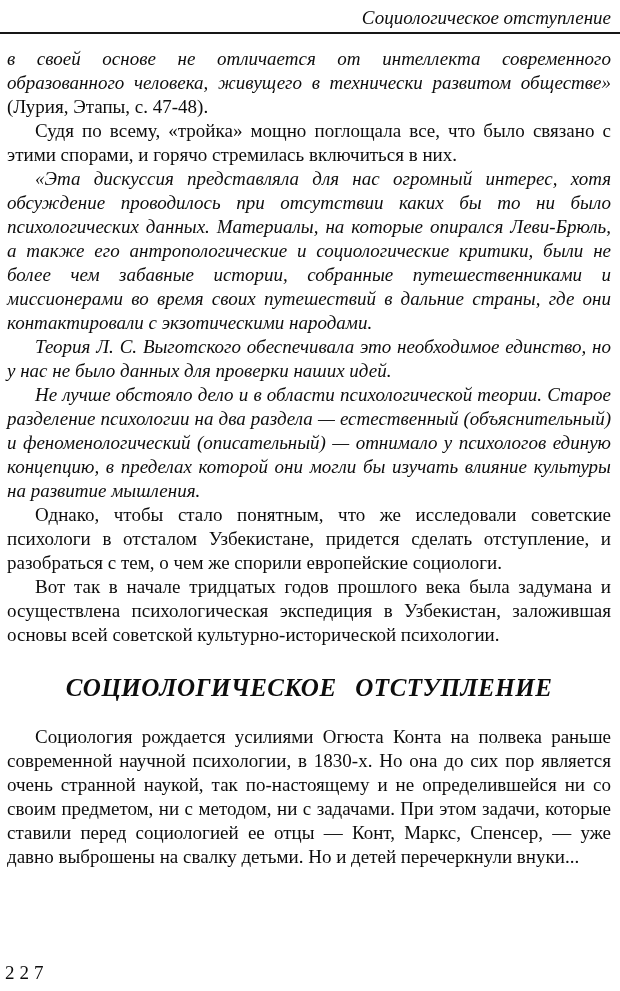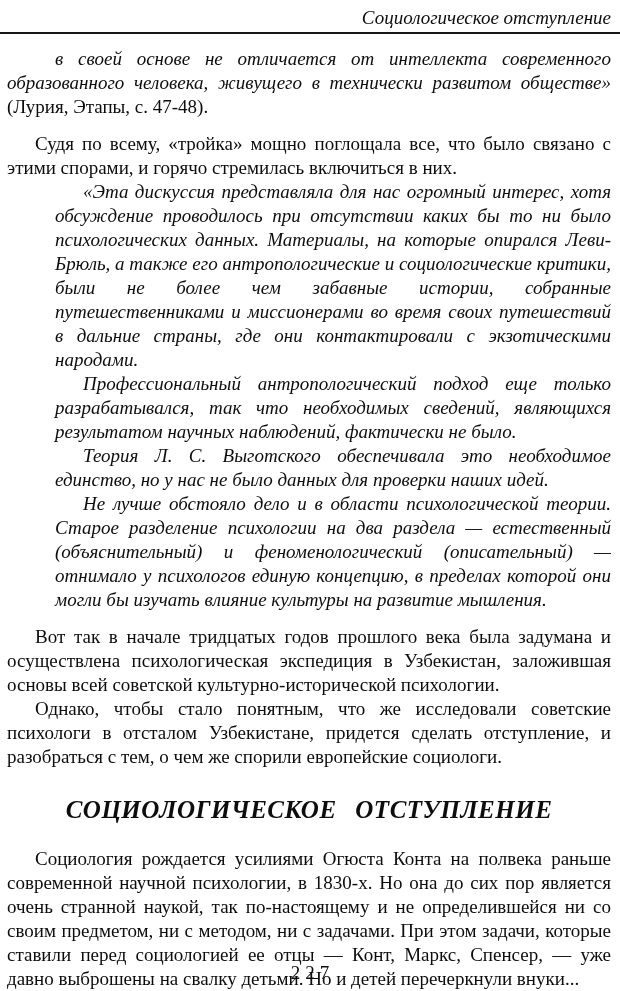--- a/index.html
+++ b/index.html
@@ -25,39 +25,38 @@
     width:620px;
   }
   .body {
     padding:13px 9px 0 7px;
     font-size:19px;
     line-height:24px;
     text-align:justify;
   }
   .para { text-indent:28px; }
   .para.noindent { text-indent:0; }
-  .it { font-style:italic;margin-left:48px; }
+  .it { font-style:italic; }
   .rm { font-style:normal;font-family:Liberation Serif, serif; }
-  .gap { margin-top:13px; }
+  .gap { }
   .section-heading {
     font-size:25px;
     line-height:28px;
     font-weight:bold;
     font-style:italic;
     text-align:center;
     text-indent:0;
     letter-spacing:0.5px;
     word-spacing:12px;
     margin:27px 0 23px 0;
   }
   .page-number {
     position:absolute;
     left:0; right:0;
     bottom:7px;
-    text-align:center;
     font-size:19px;
     letter-spacing:5px;
     text-indent:5px;
   }
 </style>
 </head>
 <body>
 
 <div class="page">
 
@@ -66,30 +65,29 @@
   <div class="rule"></div>
 
   <div class="body">
 
     <p class="para noindent"><span class="it">в своей основе не отличается от интеллекта современного образованного человека, живущего в технически развитом обществе»</span><span class="rm"> (Лурия, Этапы, с. 47-48).</span></p>
 
     <p class="para gap"><span>Судя по всему, «тройка» мощно поглощала все, что было связано с этими спорами, и горячо стремилась включиться в них.</span></p>
 
     <p class="para it"><span>«Эта дискуссия представляла для нас огромный интерес, хотя обсуждение проводилось при отсутствии каких бы то ни было психологических данных. Материалы, на которые опирался Леви-Брюль, а также его антропологические и социологические критики, были не более чем забавные истории, собранные путешественниками и миссионерами во время своих путешествий в дальние страны, где они контактировали с экзотическими народами.</span></p>
 
-    <p class="para it"><span>Профессиональный антропологический подход еще только разрабатывался, так что необходимых сведений, являющихся результатом научных наблюдений, фактически не было.</span></p>
 
     <p class="para it"><span>Теория Л. С. Выготского обеспечивала это необходимое единство, но у нас не было данных для проверки наших идей.</span></p>
 
     <p class="para it"><span>Не лучше обстояло дело и в области психологической теории. Старое разделение психологии на два раздела — естественный (объяснительный) и феноменологический (описательный) — отнимало у психологов единую концепцию, в пределах которой они могли бы изучать влияние культуры на развитие мышления.</span></p>
 
 
+    <p class="para"><span>Однако, чтобы стало понятным, что же исследовали советские психологи в отсталом Узбекистане, придется сделать отступление, и разобраться с тем, о чем же спорили европейские социологи.</span></p>
+
     <p class="para gap"><span>Вот так в начале тридцатых годов прошлого века была задумана и осуществлена психологическая экспедиция в Узбекистан, заложившая основы всей советской культурно-исторической психологии.</span></p>
-
-    <p class="para"><span>Однако, чтобы стало понятным, что же исследовали советские психологи в отсталом Узбекистане, придется сделать отступление, и разобраться с тем, о чем же спорили европейские социологи.</span></p>
 
     <h1 class="section-heading">СОЦИОЛОГИЧЕСКОЕ ОТСТУПЛЕНИЕ</h1>
 
     <p class="para"><span>Социология рождается усилиями Огюста Конта на полвека раньше современной научной психологии, в 1830-х. Но она до сих пор является очень странной наукой, так по-настоящему и не определившейся ни со своим предметом, ни с методом, ни с задачами. При этом задачи, которые ставили перед социологией ее отцы — Конт, Маркс, Спенсер, — уже давно выброшены на свалку детьми. Но и детей перечеркнули внуки...</span></p>
 
   </div>
 
   <div class="page-number">227</div>
 
 </div>

